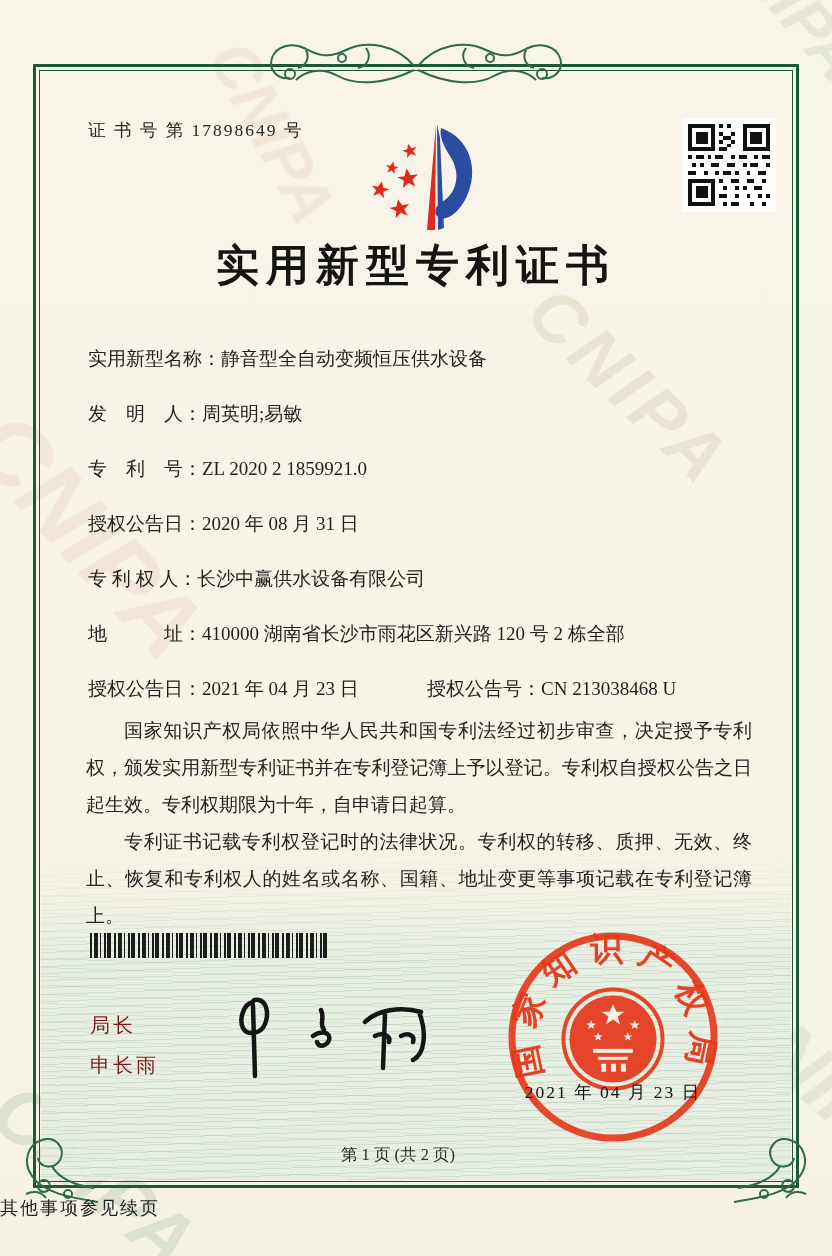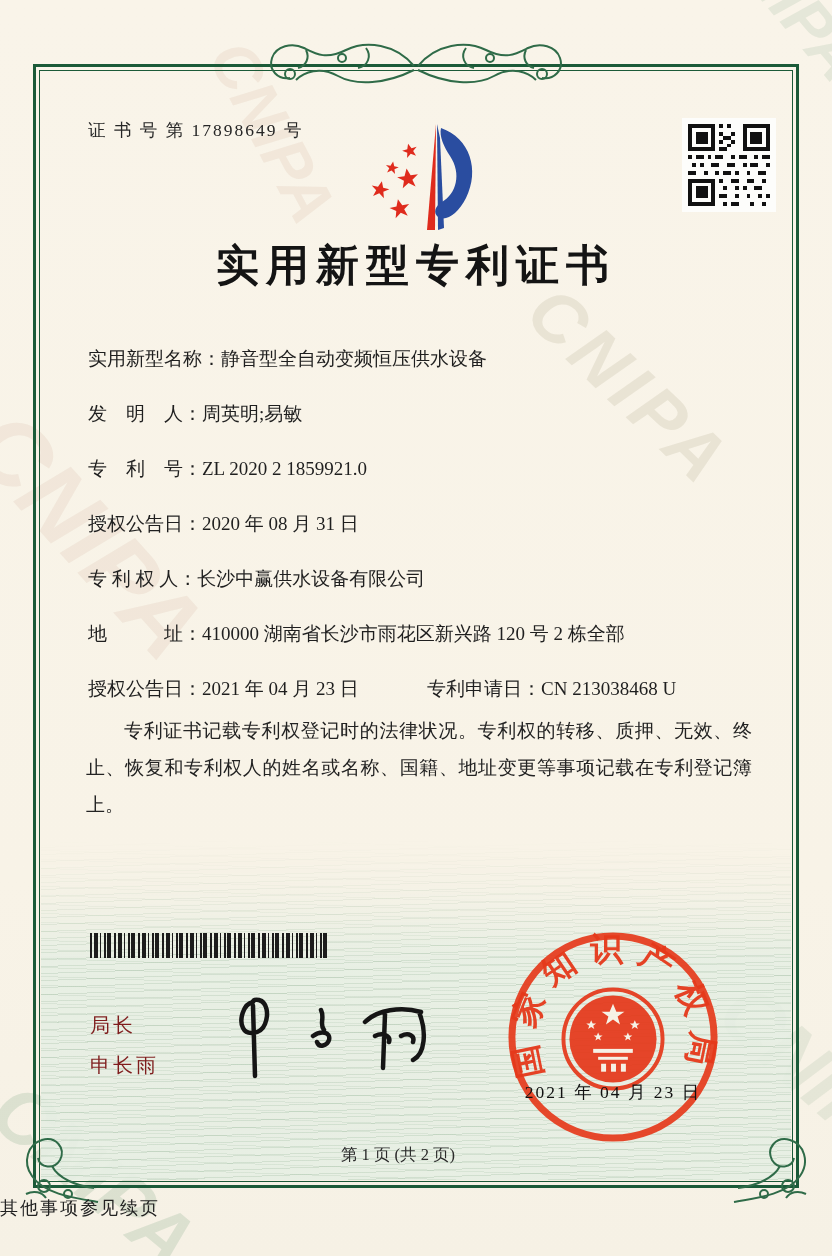--- a/index.html
+++ b/index.html
@@ -193,25 +193,26 @@
 </div>
 <div class="abs field-row" style="top:566px">
   <span class="f-label">专 利 权 人：</span><span class="f-value">长沙中赢供水设备有限公司</span>
 </div>
 <div class="abs field-row" style="top:621px">
   <span class="f-label">地　　　址：</span><span class="f-value">410000 湖南省长沙市雨花区新兴路 120 号 2 栋全部</span>
 </div>
 <div class="abs field-row" style="top:676px">
   <span class="f-label">授权公告日：</span><span class="f-value">2021 年 04 月 23 日</span>
   <span class="col2">
-    <span class="f-label">专利申请日：</span><span class="f-value">CN 213038468 U</span>
+    <span class="f-label">授权公告号：</span><span class="f-value">CN 213038468 U</span>
   </span>
 </div>
 
 <div class="abs paras">
+  <p>国家知识产权局依照中华人民共和国专利法经过初步审查，决定授予专利权，颁发实用新型专利证书并在专利登记簿上予以登记。专利权自授权公告之日起生效。专利权期限为十年，自申请日起算。</p>
   <p>专利证书记载专利权登记时的法律状况。专利权的转移、质押、无效、终止、恢复和专利权人的姓名或名称、国籍、地址变更等事项记载在专利登记簿上。</p>
 </div>
 
 <div class="abs barcode"></div>
 
 <div class="abs signer" style="top:1012px">局长</div>
 <div class="abs signer" style="top:1052px">申长雨</div>
 
 <svg class="abs sig-svg" width="230" height="105" viewBox="0 0 230 105">
   <g fill="none" stroke="#151515" stroke-width="4.5" stroke-linecap="round" stroke-linejoin="round">

